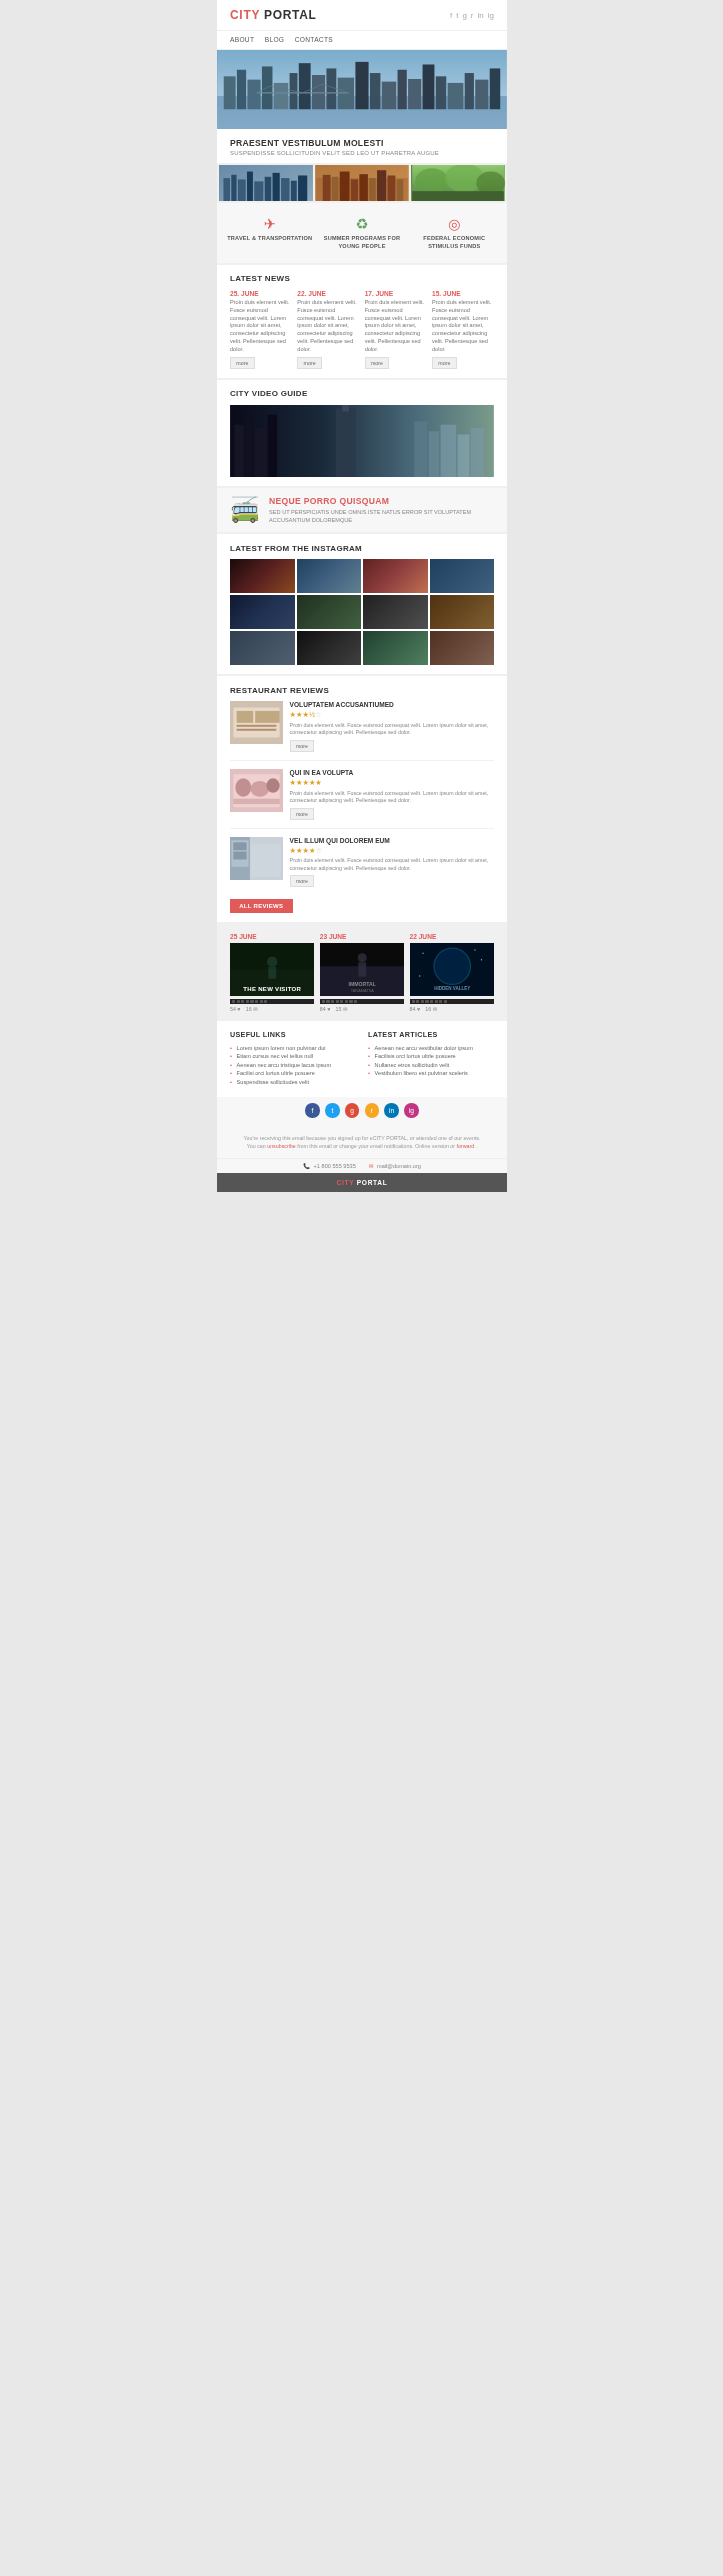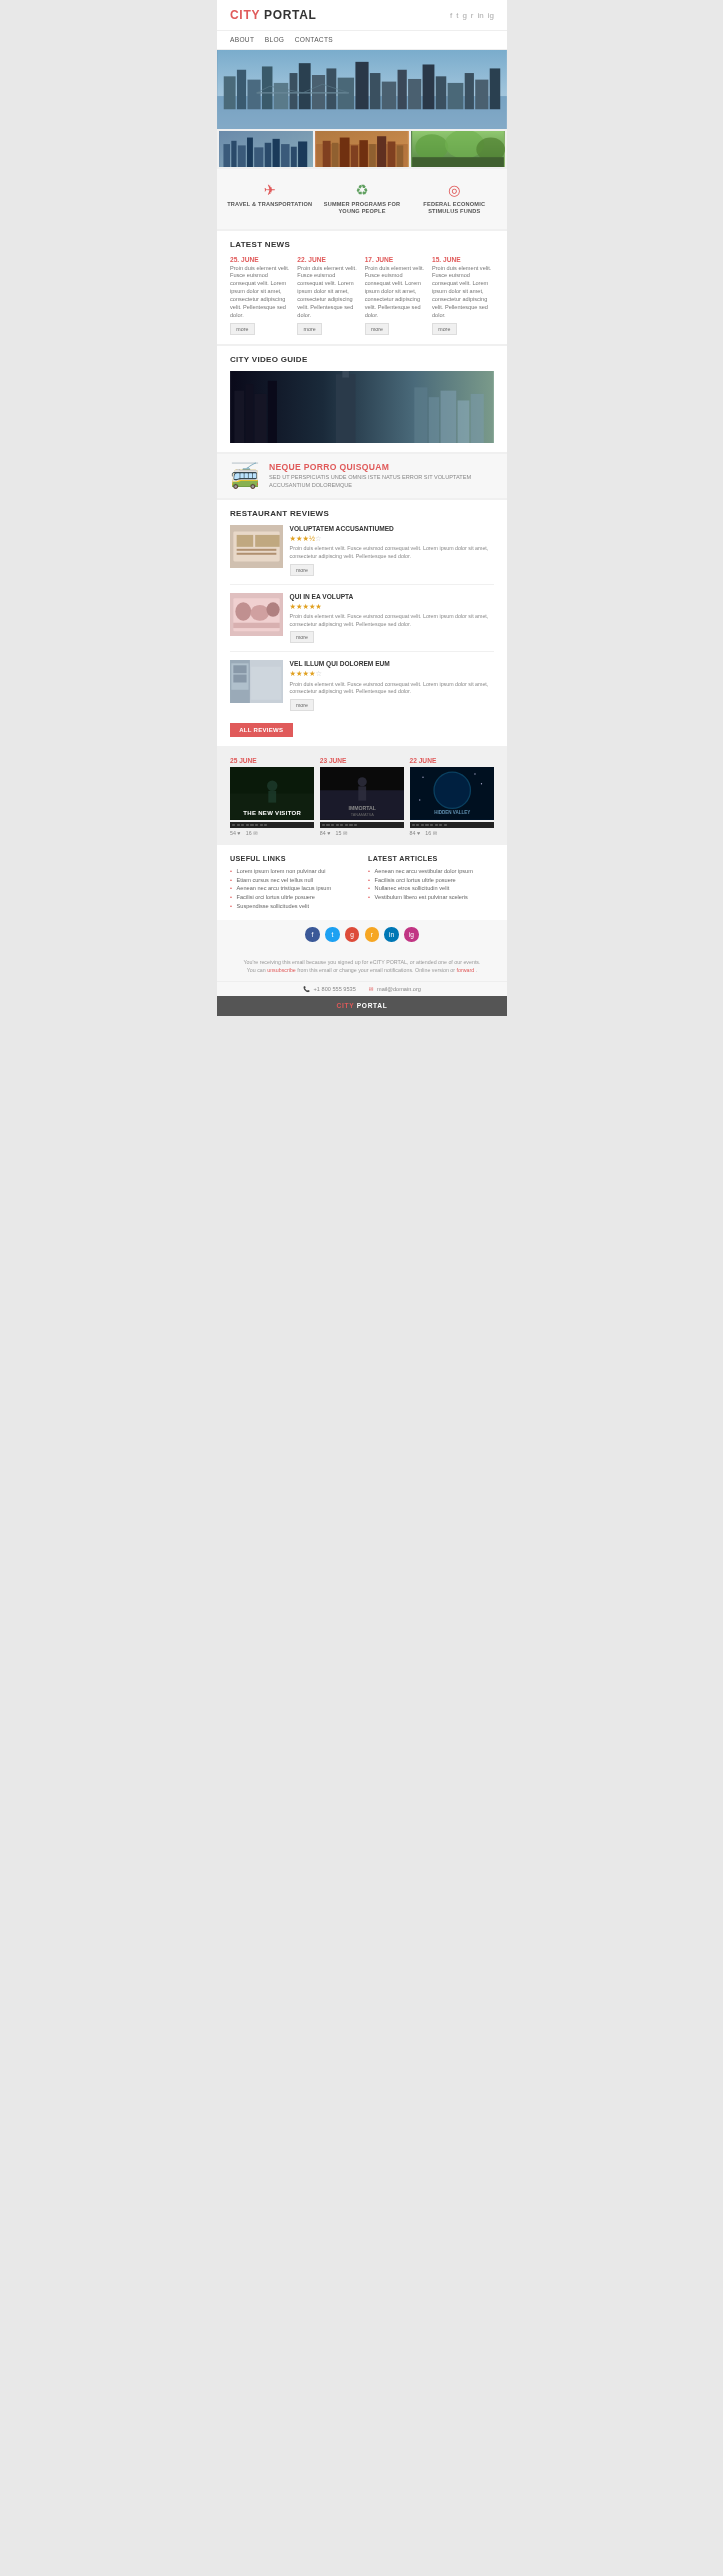--- a/index.html
+++ b/index.html
@@ -534,20 +534,24 @@
       <rect x="414" y="28" width="16" height="62" fill="#2a4050"></rect>
 
       <line x1="60" y1="65" x2="200" y2="65" stroke="#6a8898" stroke-width="2"></line>
       <line x1="60" y1="65" x2="80" y2="55" stroke="#5a7888" stroke-width="1"></line>
       <line x1="80" y1="55" x2="130" y2="65" stroke="#5a7888" stroke-width="1"></line>
       <line x1="130" y1="65" x2="160" y2="52" stroke="#5a7888" stroke-width="1"></line>
       <line x1="160" y1="52" x2="200" y2="65" stroke="#5a7888" stroke-width="1"></line>
     </svg>
   </div>
 
+  <div class="headline-section">
+    <h2>PRAESENT VESTIBULUM MOLESTI</h2>
+    <p>SUSPENDISSE SOLLICITUDIN VELIT SED LEO UT PHARETRA AUGUE</p>
+  </div>
 
   <div class="photo-grid">
     <div class="photo-cell photo-city1">
       <svg width="100%" height="36" viewBox="0 0 140 55">
         <defs>
             <linearGradient id="pg1" x1="0" y1="0" x2="1" y2="1">
               <stop offset="0%" stop-color="#6a8aaa"></stop>
               <stop offset="100%" stop-color="#8aacba"></stop>
             </linearGradient>
           </defs>
@@ -679,20 +683,37 @@
   </div>
 
   <div class="promo-banner">
     <div class="promo-icon">🚎</div>
     <div class="promo-text">
       <h3>NEQUE PORRO QUISQUAM</h3>
       <p>SED UT PERSPICIATIS UNDE OMNIS ISTE NATUS ERROR SIT VOLUPTATEM ACCUSANTIUM DOLOREMQUE</p>
     </div>
   </div>
 
+  <div class="section-block">
+    <div class="section-title">LATEST FROM THE INSTAGRAM</div>
+    <div class="instagram-grid">
+      <div class="insta-cell insta-1"></div>
+      <div class="insta-cell insta-2"></div>
+      <div class="insta-cell insta-3"></div>
+      <div class="insta-cell insta-4"></div>
+      <div class="insta-cell insta-5"></div>
+      <div class="insta-cell insta-6"></div>
+      <div class="insta-cell insta-7"></div>
+      <div class="insta-cell insta-8"></div>
+      <div class="insta-cell insta-9"></div>
+      <div class="insta-cell insta-10"></div>
+      <div class="insta-cell insta-11"></div>
+      <div class="insta-cell insta-12"></div>
+    </div>
+  </div>
 
   <div class="section-block">
     <div class="section-title">RESTAURANT REVIEWS</div>
 
     <div class="review-item">
       <div class="review-img review-img-1">
         <svg width="53" height="43" viewBox="0 0 80 65">
           <rect width="80" height="65" fill="#d0c0b0"></rect>
           <rect x="5" y="10" width="70" height="45" fill="#e8d8c8" rx="2"></rect>
           <rect x="10" y="15" width="25" height="18" fill="#c0a880"></rect>

